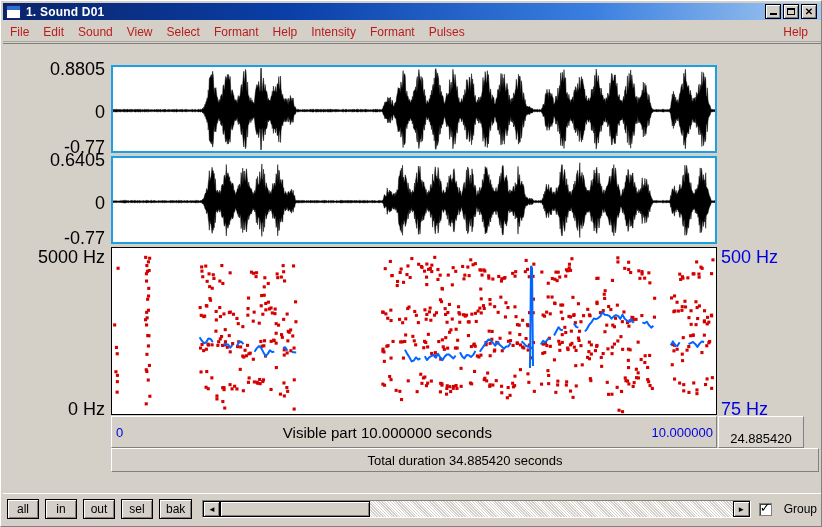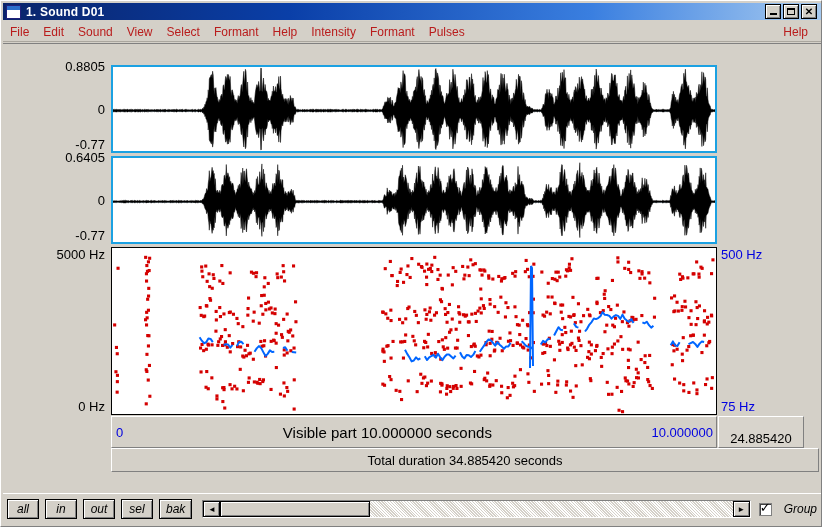--- a/index.html
+++ b/index.html
@@ -97,21 +97,21 @@
     background: #ffffff;
     border: 2px solid #1ba1e2;
     overflow: hidden;
   }
   #wave1 { top: 21px;  height: 88px; }
   #wave2 { top: 112px; height: 88px; }
   #pitchpanel { top: 203px; height: 168px; border-color: #000000; border-width: 1px; }
 
   .axlabel {
     position: absolute;
-    font-size: 13px;
+    font-size: 18px;
     color: #000;
     text-align: right;
     width: 100px;
     left: 2px;
     white-space: nowrap;
   }
   .axlabel.right {
     text-align: left;
     left: 718px;
     width: 100px;
@@ -168,21 +168,20 @@
   }
 
   
   .bottombar {
     position: absolute; left: 2px; top: 492px;
     width: 818px; height: 31px;
     background: #d4d0c8;
     border-top: 1px solid #ffffff;
     display: flex; align-items: center;
     padding: 12px 4px;
-    font-style: italic;
   }
   .tbtn {
     height: 20px; min-width: 32px;
     margin-right: 6px;
     background: #d4d0c8;
     border: 1px solid #000;
     box-shadow: inset 1px 1px 0 #ffffff, inset -1px -1px 0 #808080;
     font-size: 12px; color: #000;
     display: flex; align-items: center; justify-content: center;
     padding: 0 6px;

